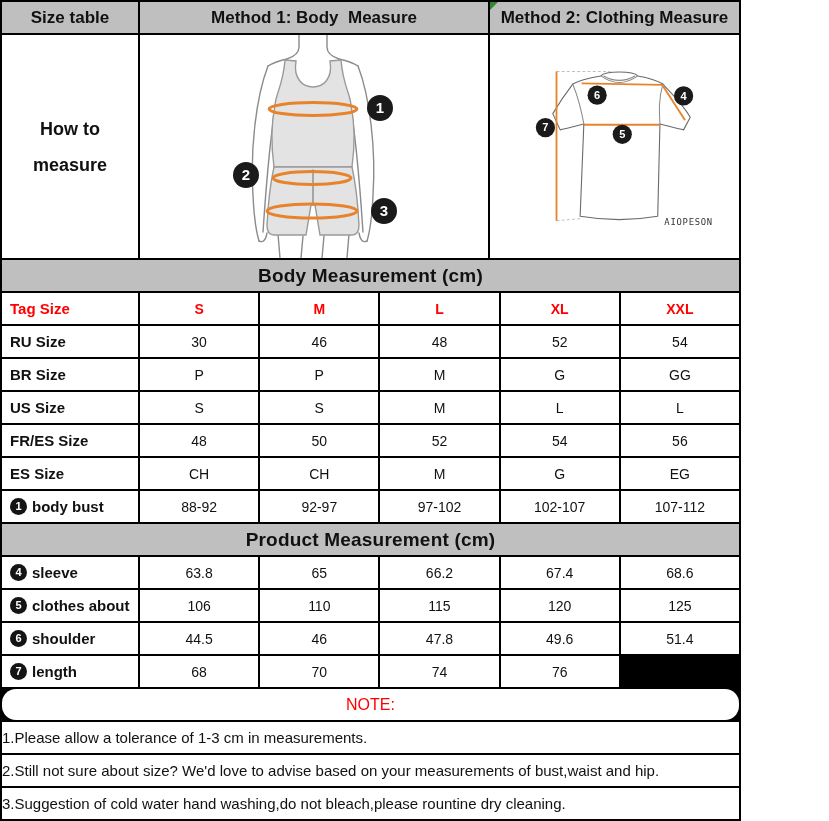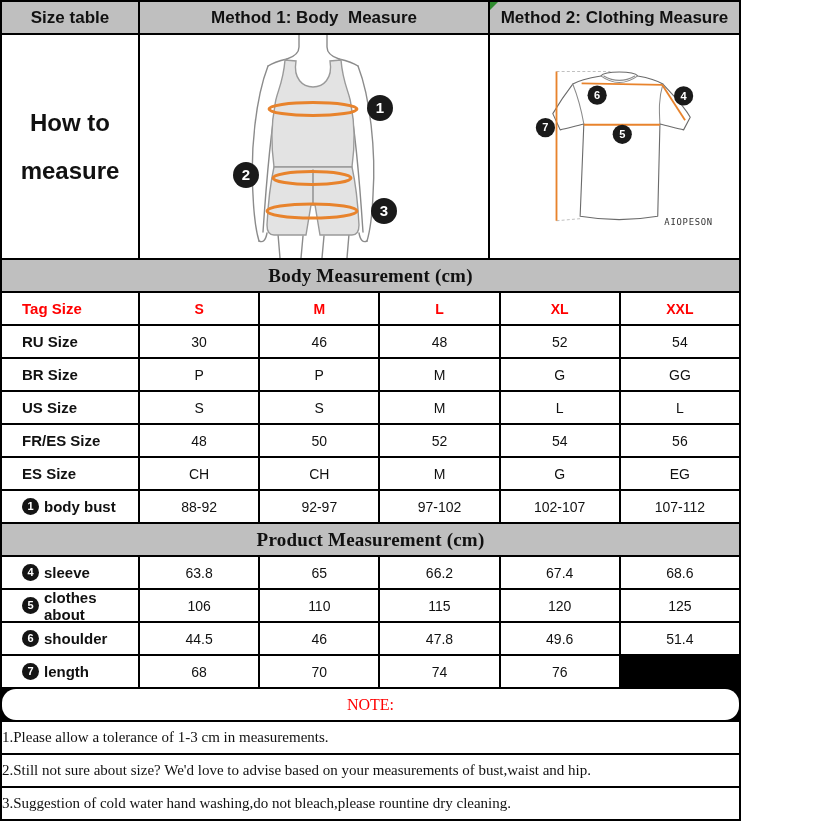--- a/index.html
+++ b/index.html
@@ -9,43 +9,43 @@
   .sheet {
     width: 741px; height: 821px;
     background: #000;
     padding: 2px;
     display: flex; flex-direction: column; gap: 2px;
   }
   .row { display: grid; gap: 2px; flex: 0 0 31px; min-height: 0; }
   .row.tall { flex: 0 0 223px; }
   .cols-top  { grid-template-columns: 136px 348px 1fr; }
   .cols-data { grid-template-columns: 136px repeat(5, 1fr); }
-  .cols-one  { grid-template-columns: 1fr; font-family: Liberation Serif, serif; }
+  .cols-one  { grid-template-columns: 1fr; }
 
   .cell {
     background: #fff; position: relative; overflow: hidden;
     display: flex; align-items: center; justify-content: center;
     color: #111;
   }
   .gray { background: #bfbfbf; }
   .hdr  { font-weight: bold; font-size: 17px; white-space: pre; }
   .bar  { font-weight: bold; font-size: 19px; letter-spacing: 0.2px; }
 
-  .label-cell { justify-content: flex-start; padding-left: 20px; font-weight: bold; font-size: 15px; }
+  .label-cell { justify-content: flex-start; padding-left: 8px; font-weight: bold; font-size: 15px; }
   .value      { font-size: 14px; }
   .red        { color: #ff0000; }
 
   .badge {
     width: 17px; height: 17px; border-radius: 50%; background: #141414; color: #fff;
     font-size: 11px; font-weight: bold; line-height: 1;
     display: inline-flex; align-items: center; justify-content: center;
     margin-right: 5px; flex: 0 0 17px;
   }
 
-  .howto { font-weight: bold; font-size: 24px; text-align: center; line-height: 2.0; }
+  .howto { font-weight: bold; font-size: 18px; text-align: center; line-height: 2.0; }
 
   .note-title-cell { font-size: 16px; border-radius: 14px; }
   .note-cell { justify-content: flex-start; font-size: 15px; }
 
   .illus-cell { padding: 0; }
   .illus-cell svg { display: block; width: 100%; height: 100%; }
 
   .corner-flag {
     position: absolute; top: 0; left: 0; width: 0; height: 0;
     border-top: 8px solid #2e8b2e; border-right: 8px solid transparent;

